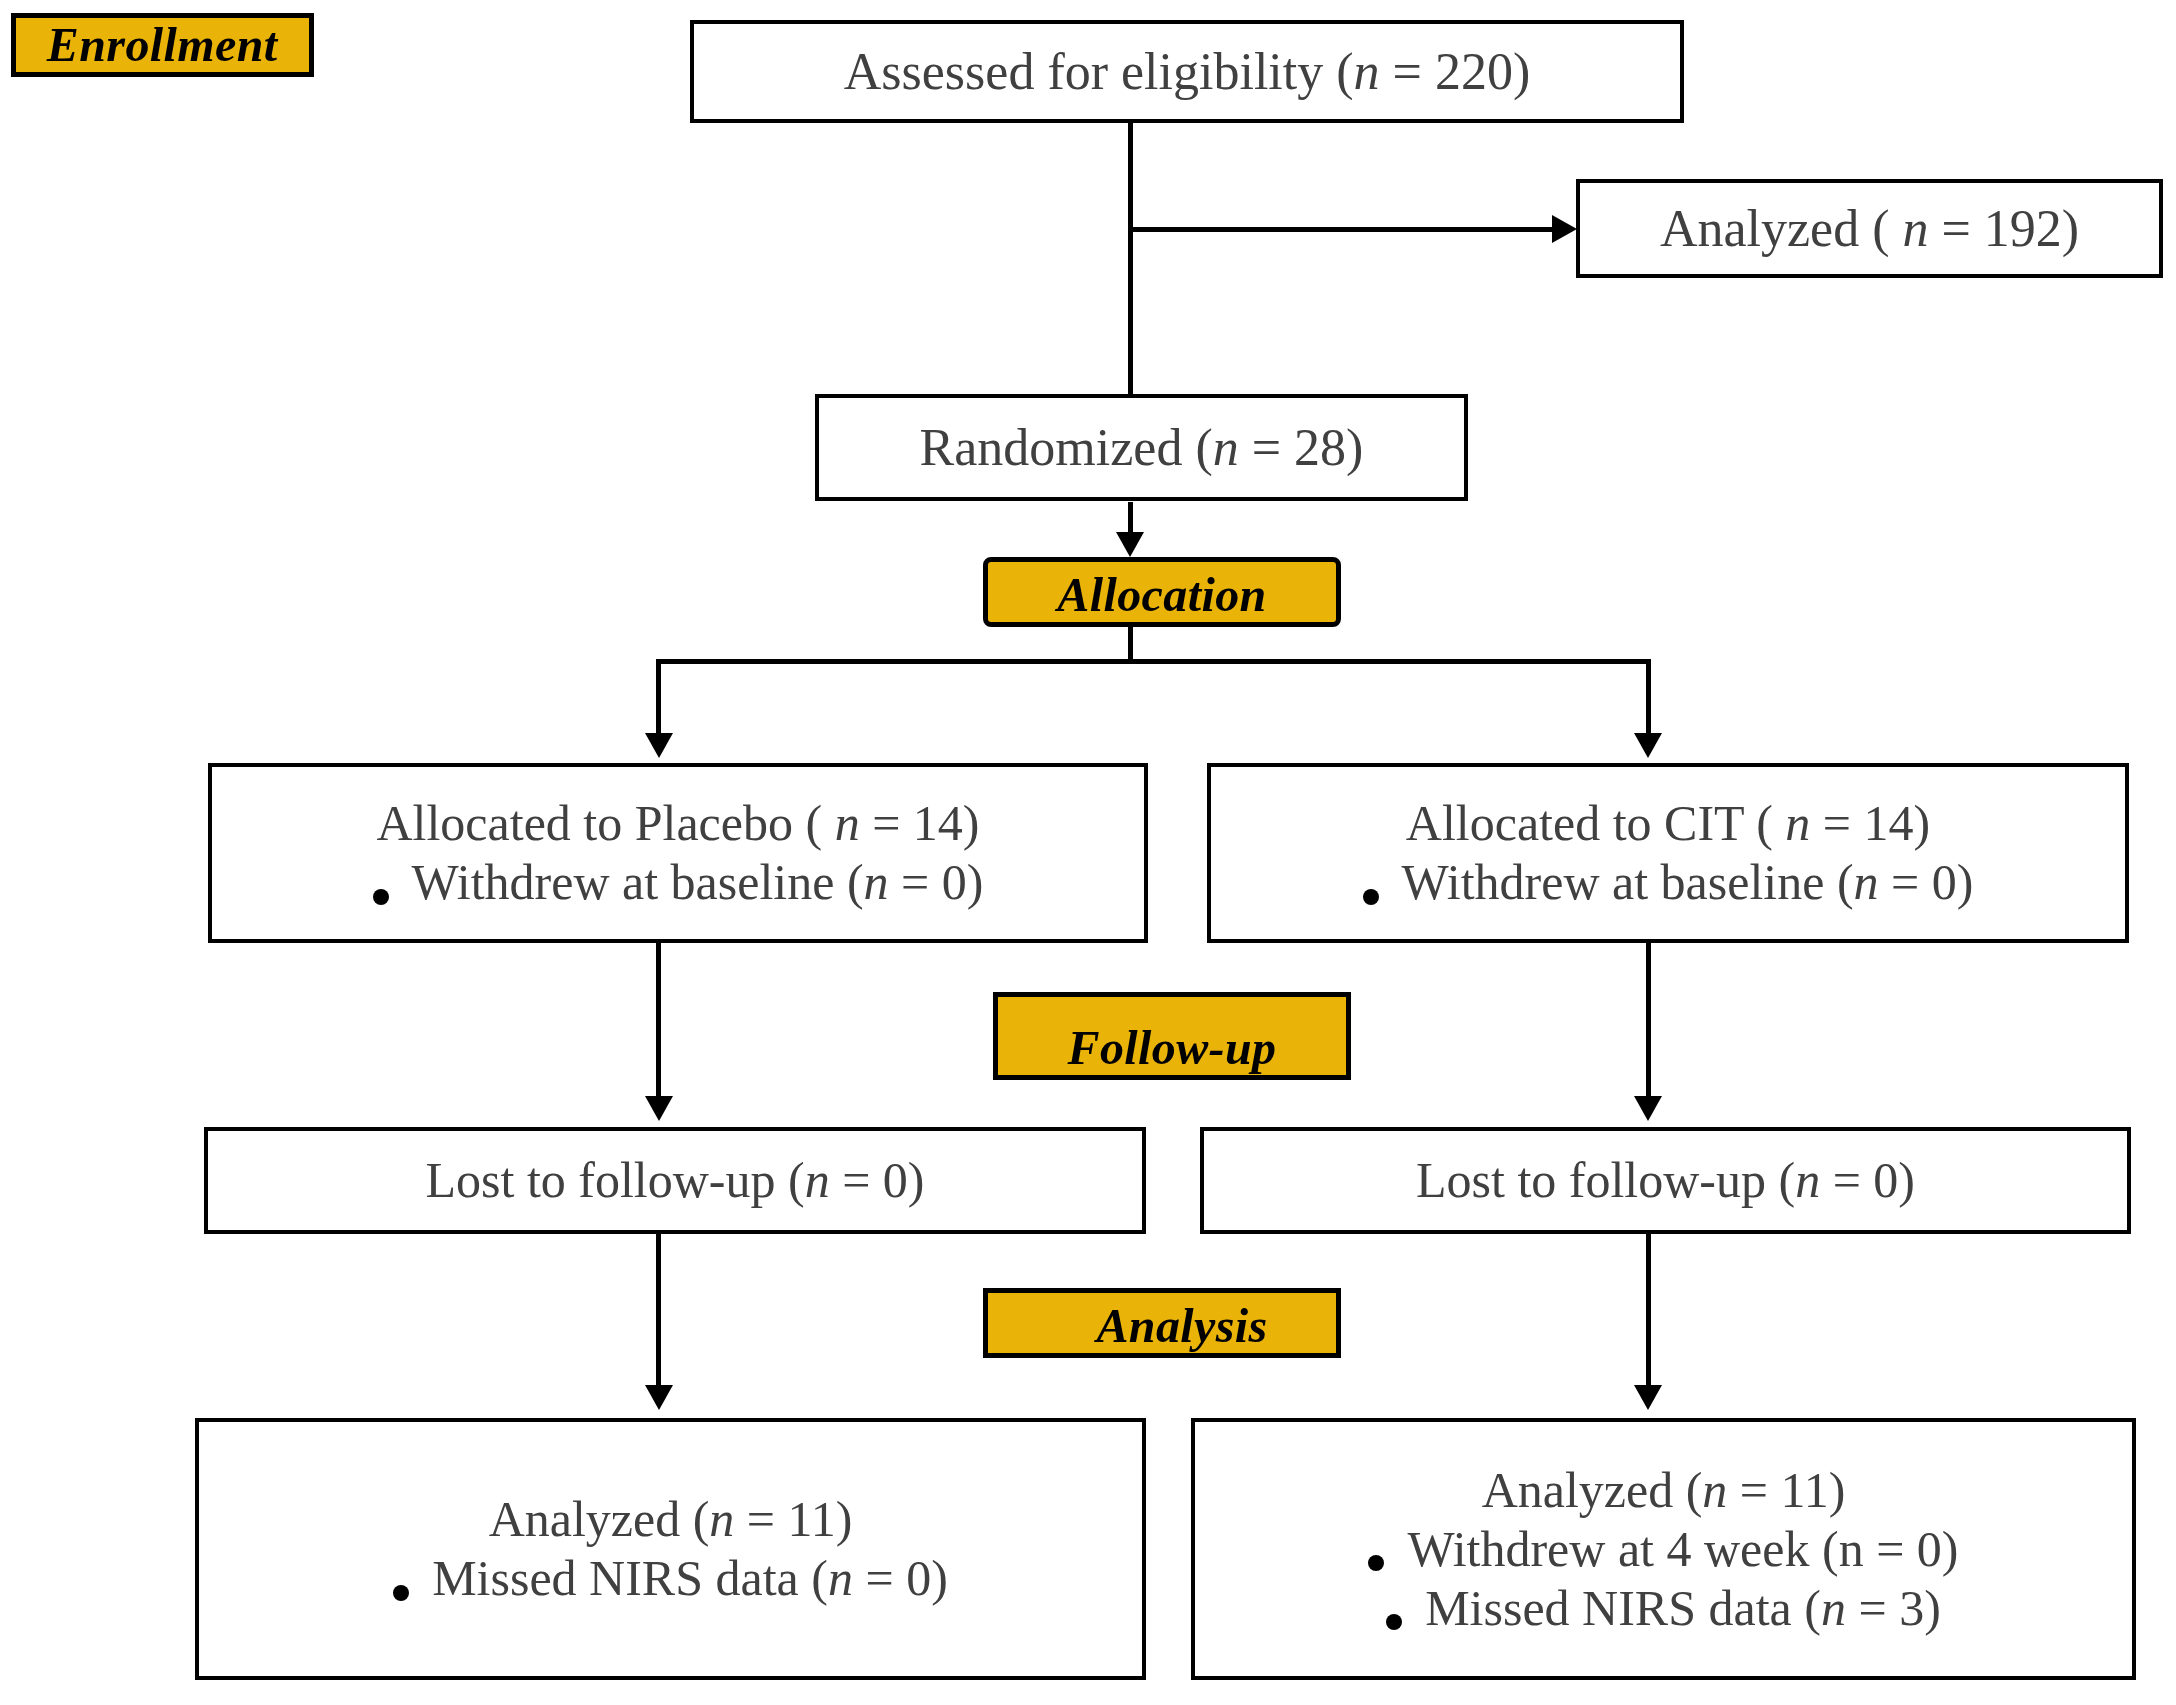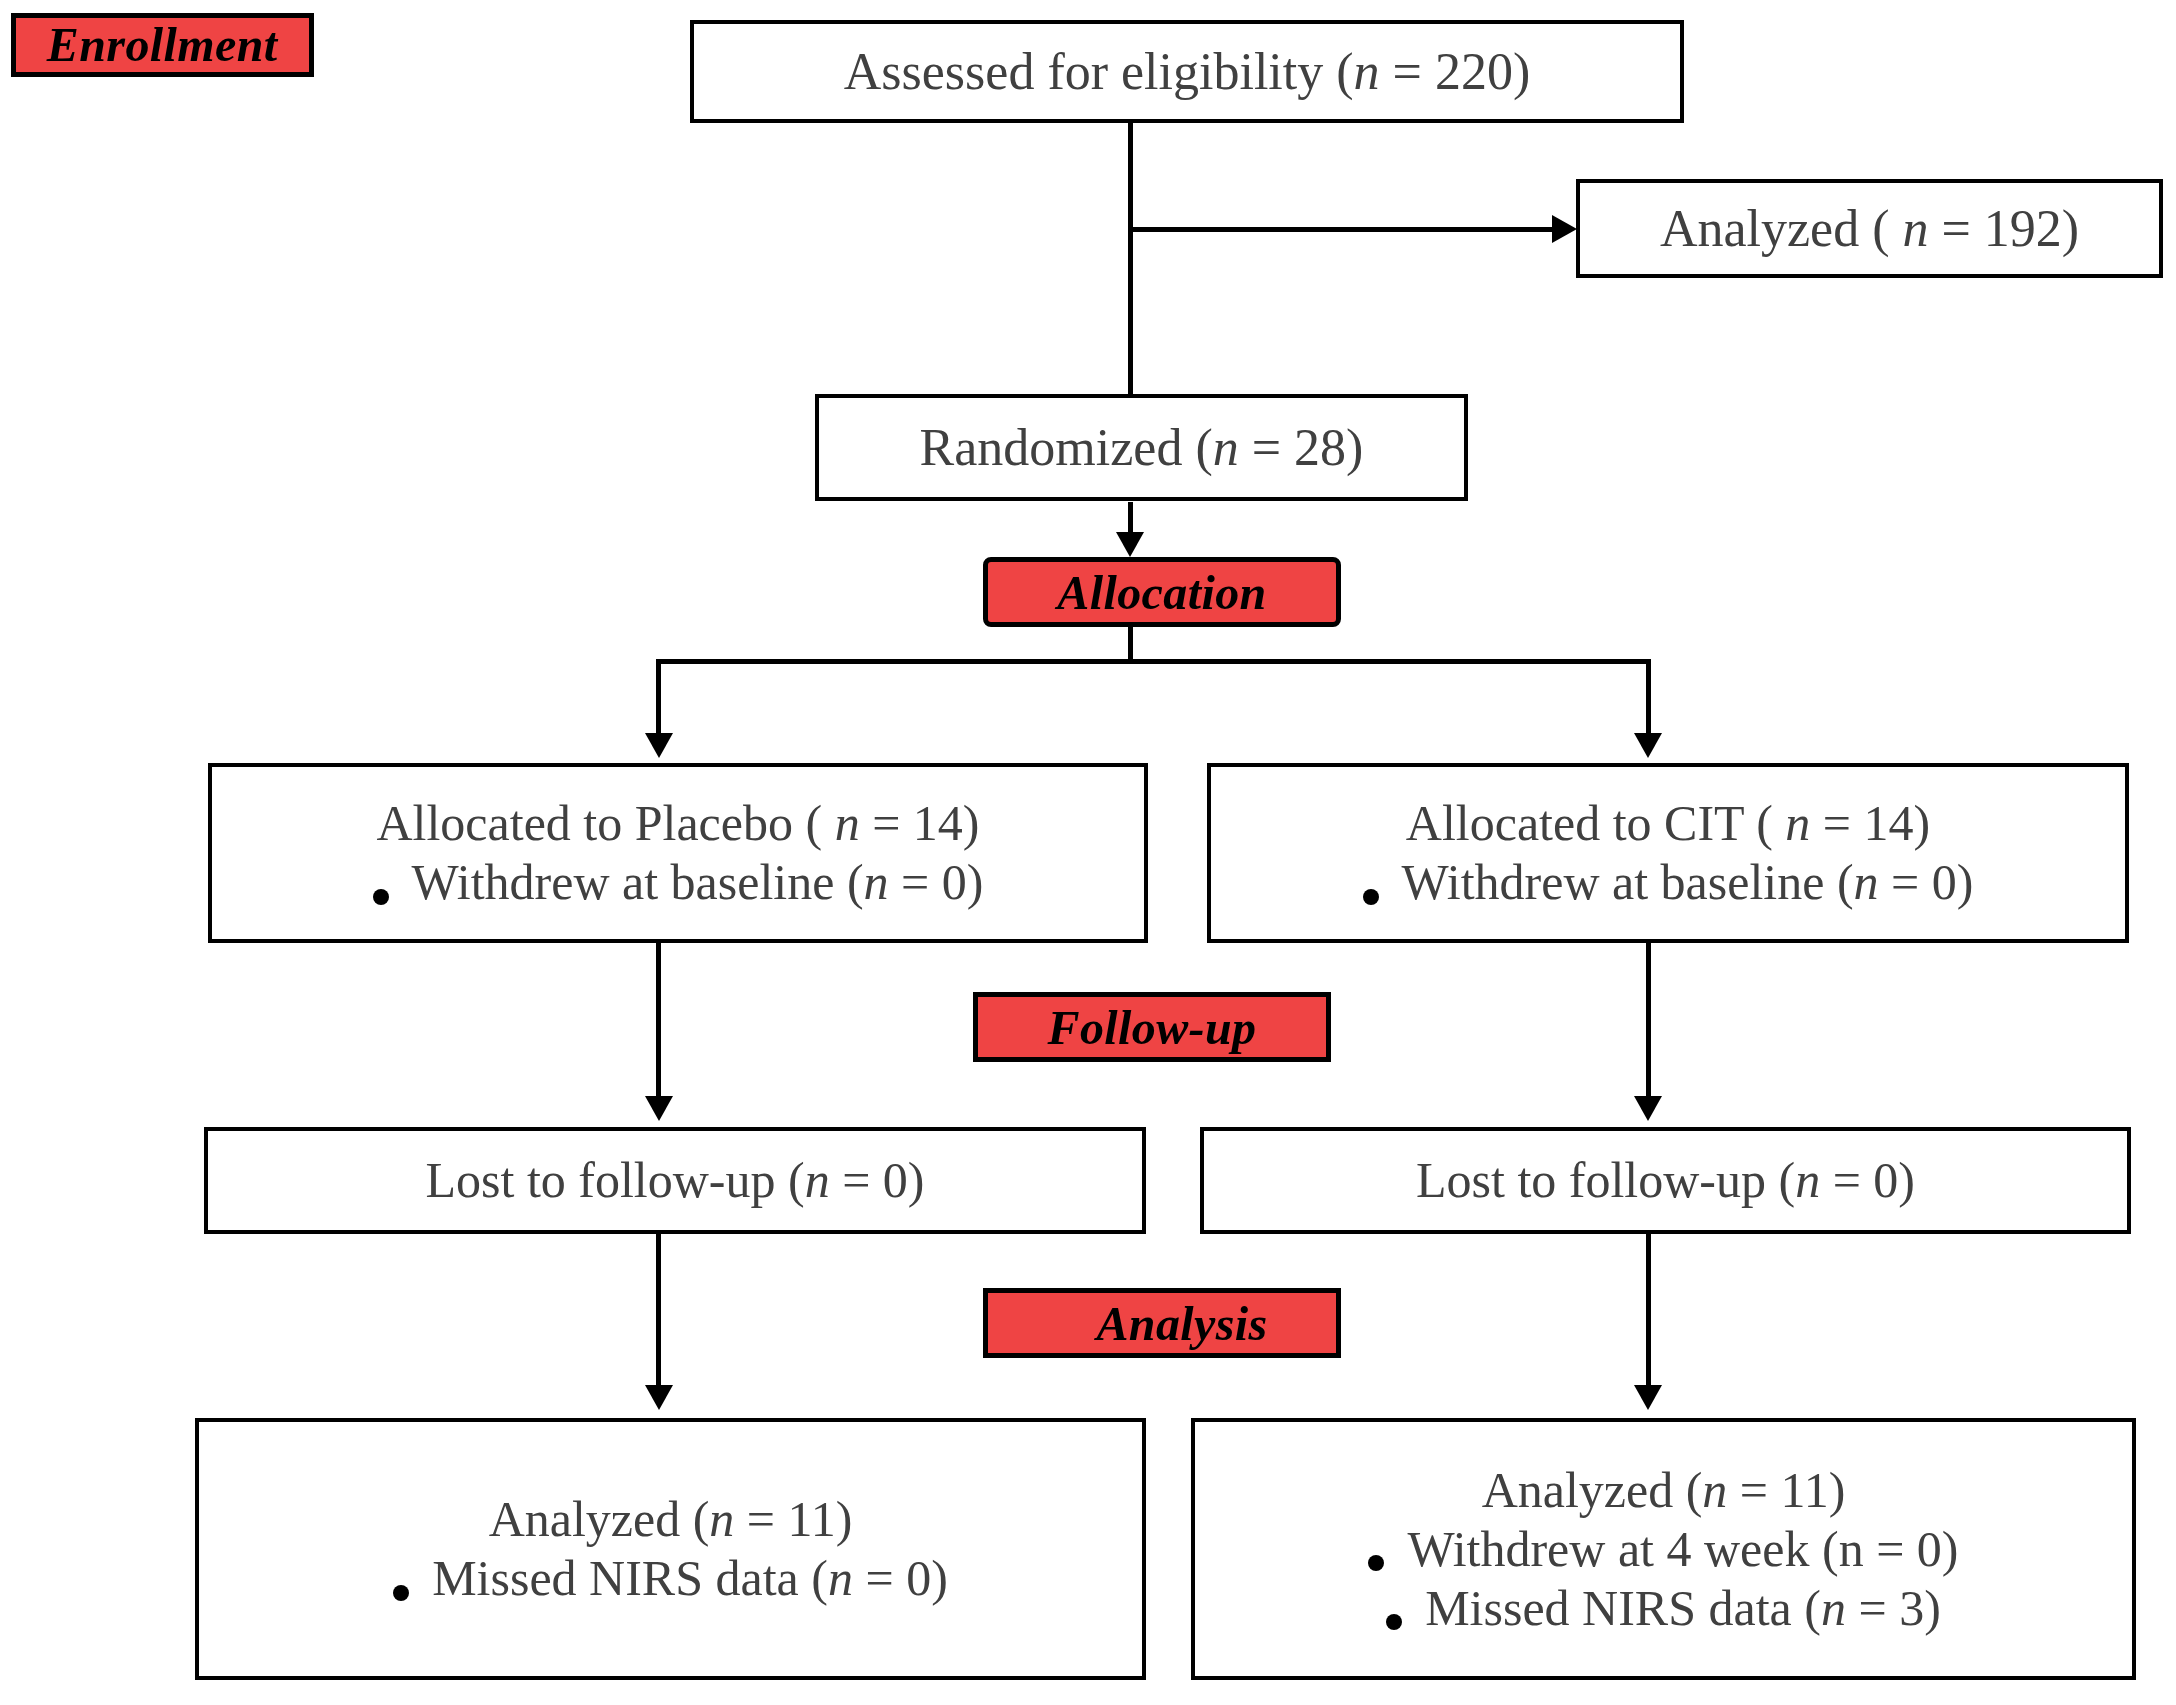--- a/index.html
+++ b/index.html
@@ -32,24 +32,24 @@
   }
   .node .line {
     display: block;
     white-space: nowrap;
   }
 
   
   .stage {
     position: absolute;
     box-sizing: border-box;
-    background: #ef4444;
+    background: #eab308;
     border: 5.4px solid #000000;
     display: flex;
-    align-items: center;
+    align-items: flex-end;
     justify-content: center;
     font-weight: bold;
     font-style: italic;
     color: #000000;
     text-align: center;
     letter-spacing: 0.4px;
   }
 
   
   .bullet-row {
@@ -106,21 +106,21 @@
 <div id="canvas">
 
   <div class="stage" style="left:10.7px; top:12.5px; width:303px; height:64px; font-size:48px;">
     <span>Enrollment</span>
   </div>
 
   <div class="stage" style="left:983px; top:557px; width:358px; height:70px; font-size:48px;border-radius:8px;">
     <span>Allocation</span>
   </div>
 
-  <div class="stage" style="left:973px; top:992px; width:358px; height:70px; font-size:48px;">
+  <div class="stage" style="left:993px; top:992px; width:358px; height:88px; font-size:48px;">
     <span>Follow-up</span>
   </div>
 
   <div class="stage" style="left:983px; top:1288px; width:358px; height:70px; font-size:48px;padding-left:40px;">
     <span>Analysis</span>
   </div>
 
   <div class="vline" style="left:1128px; top:123px; height:273px;"></div>
 
   <div class="hline" style="left:1128px; top:227px; width:435px;"></div>

